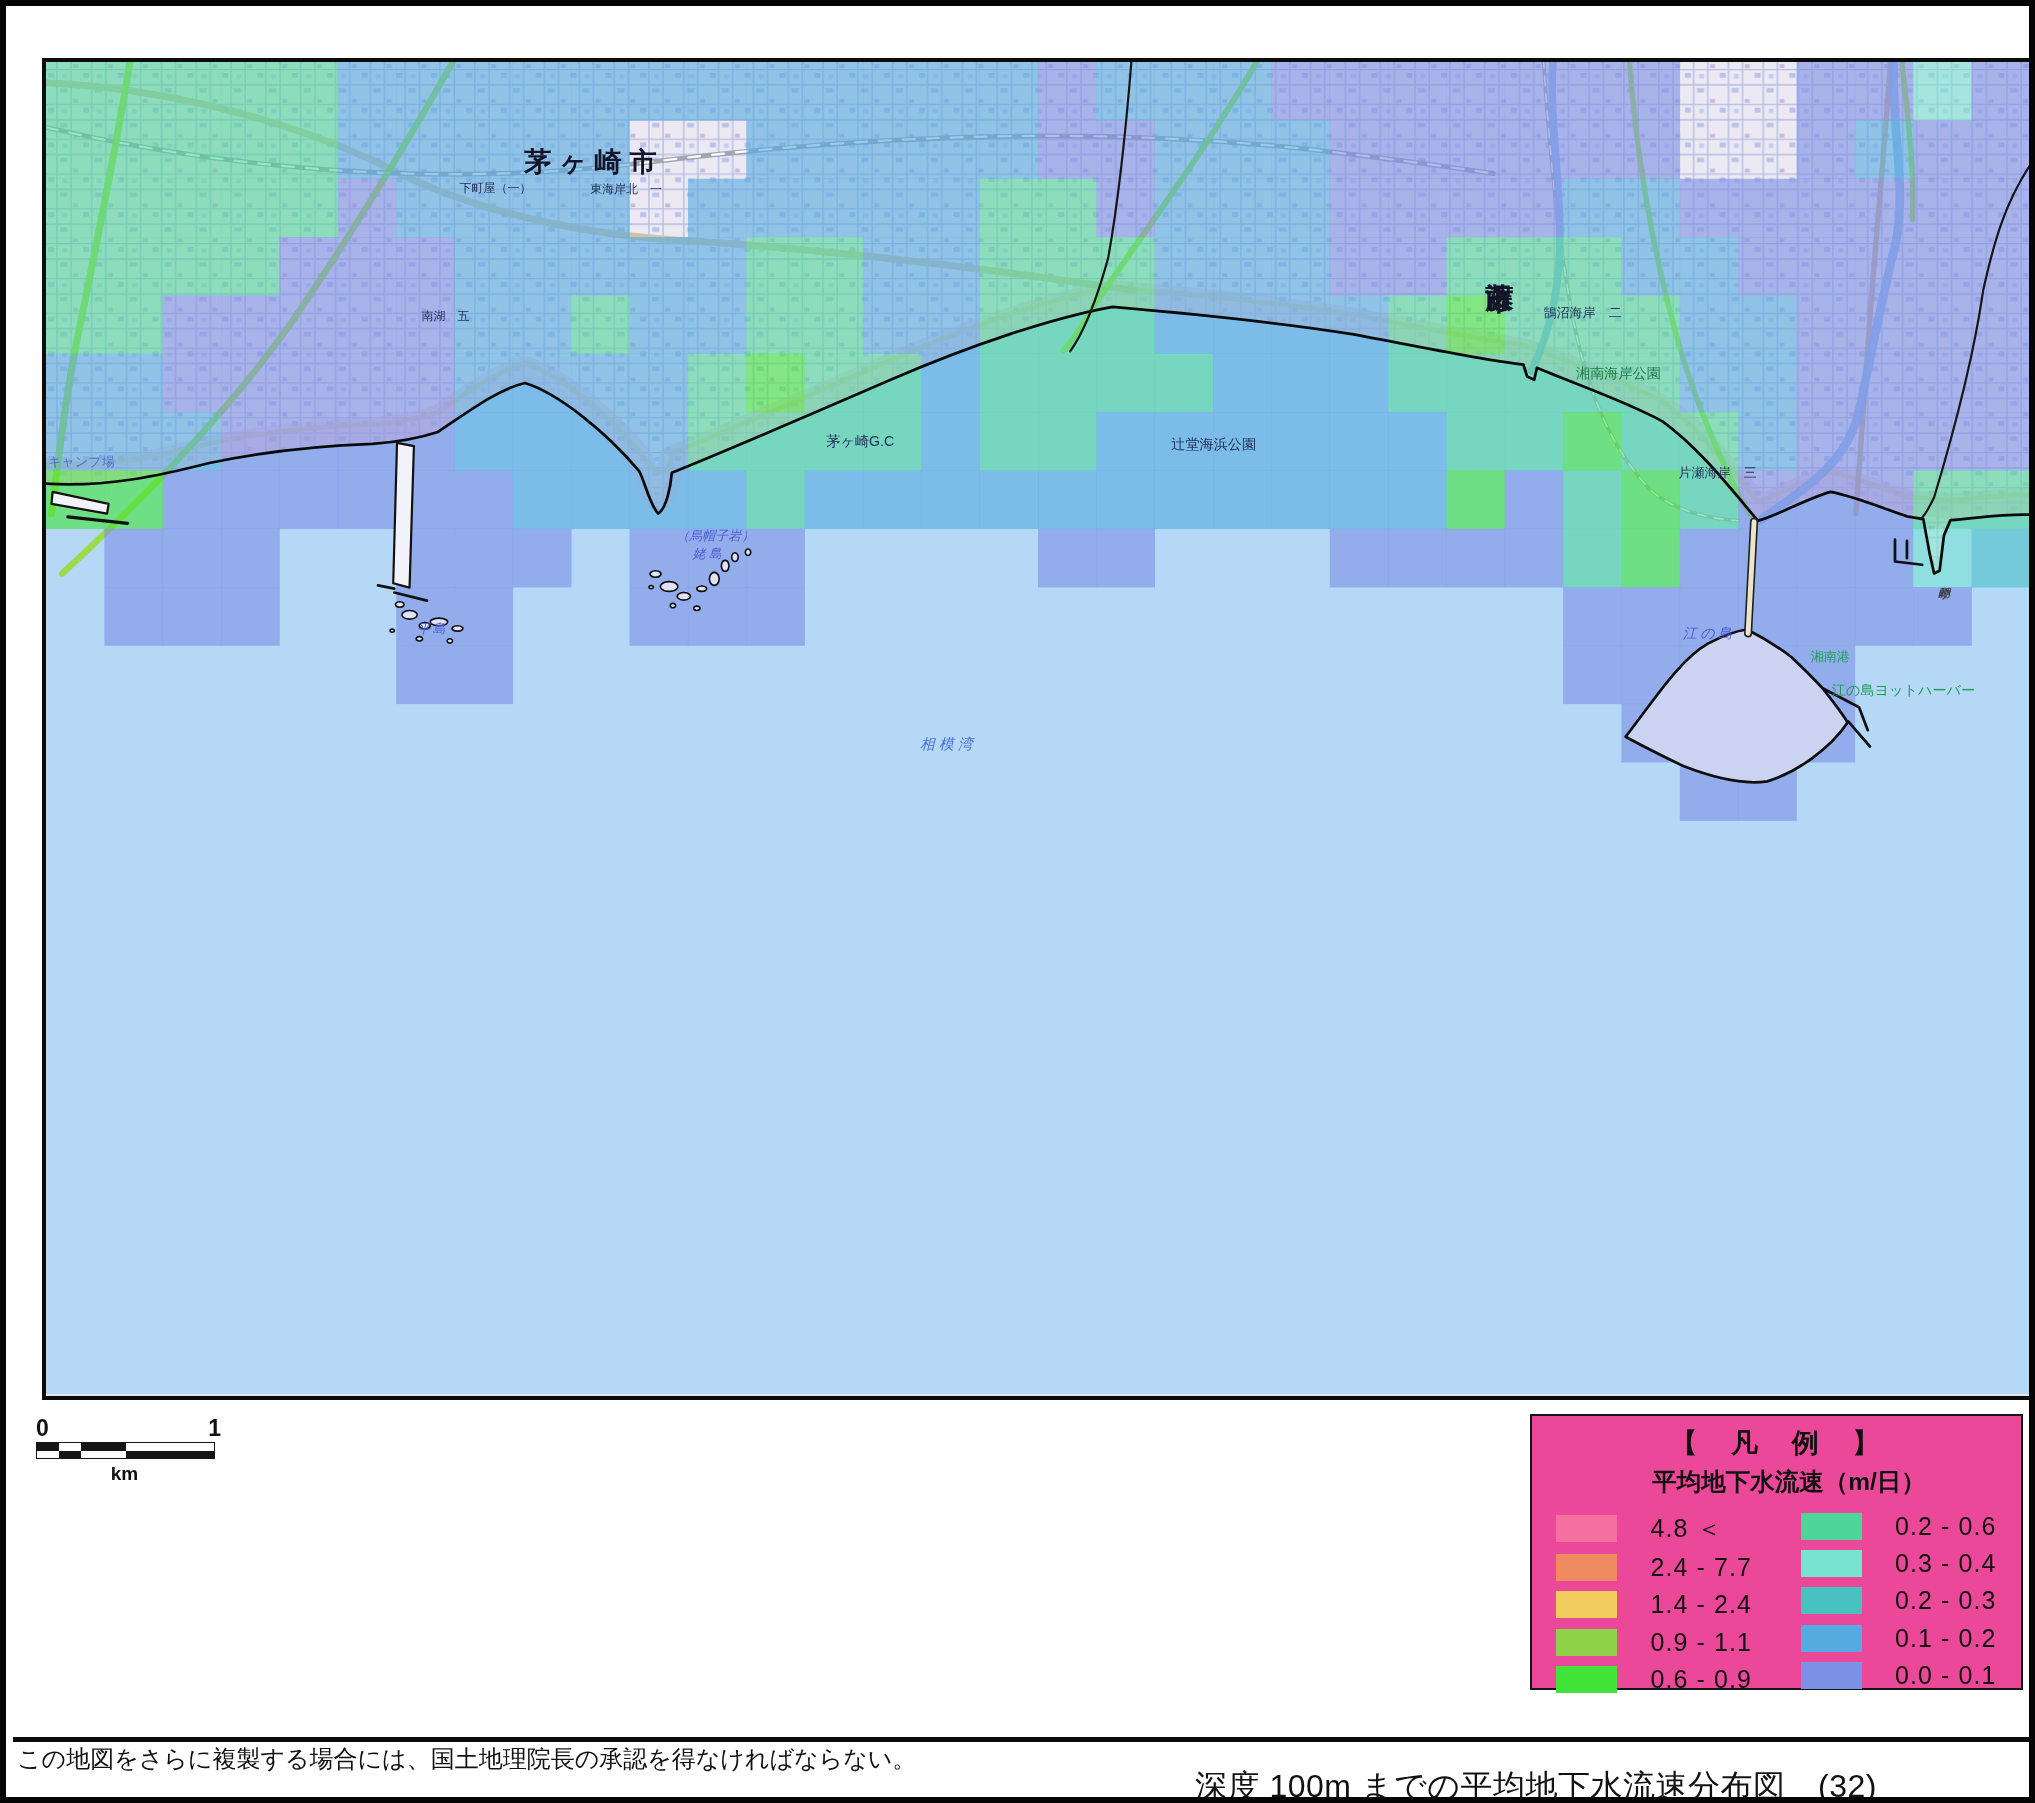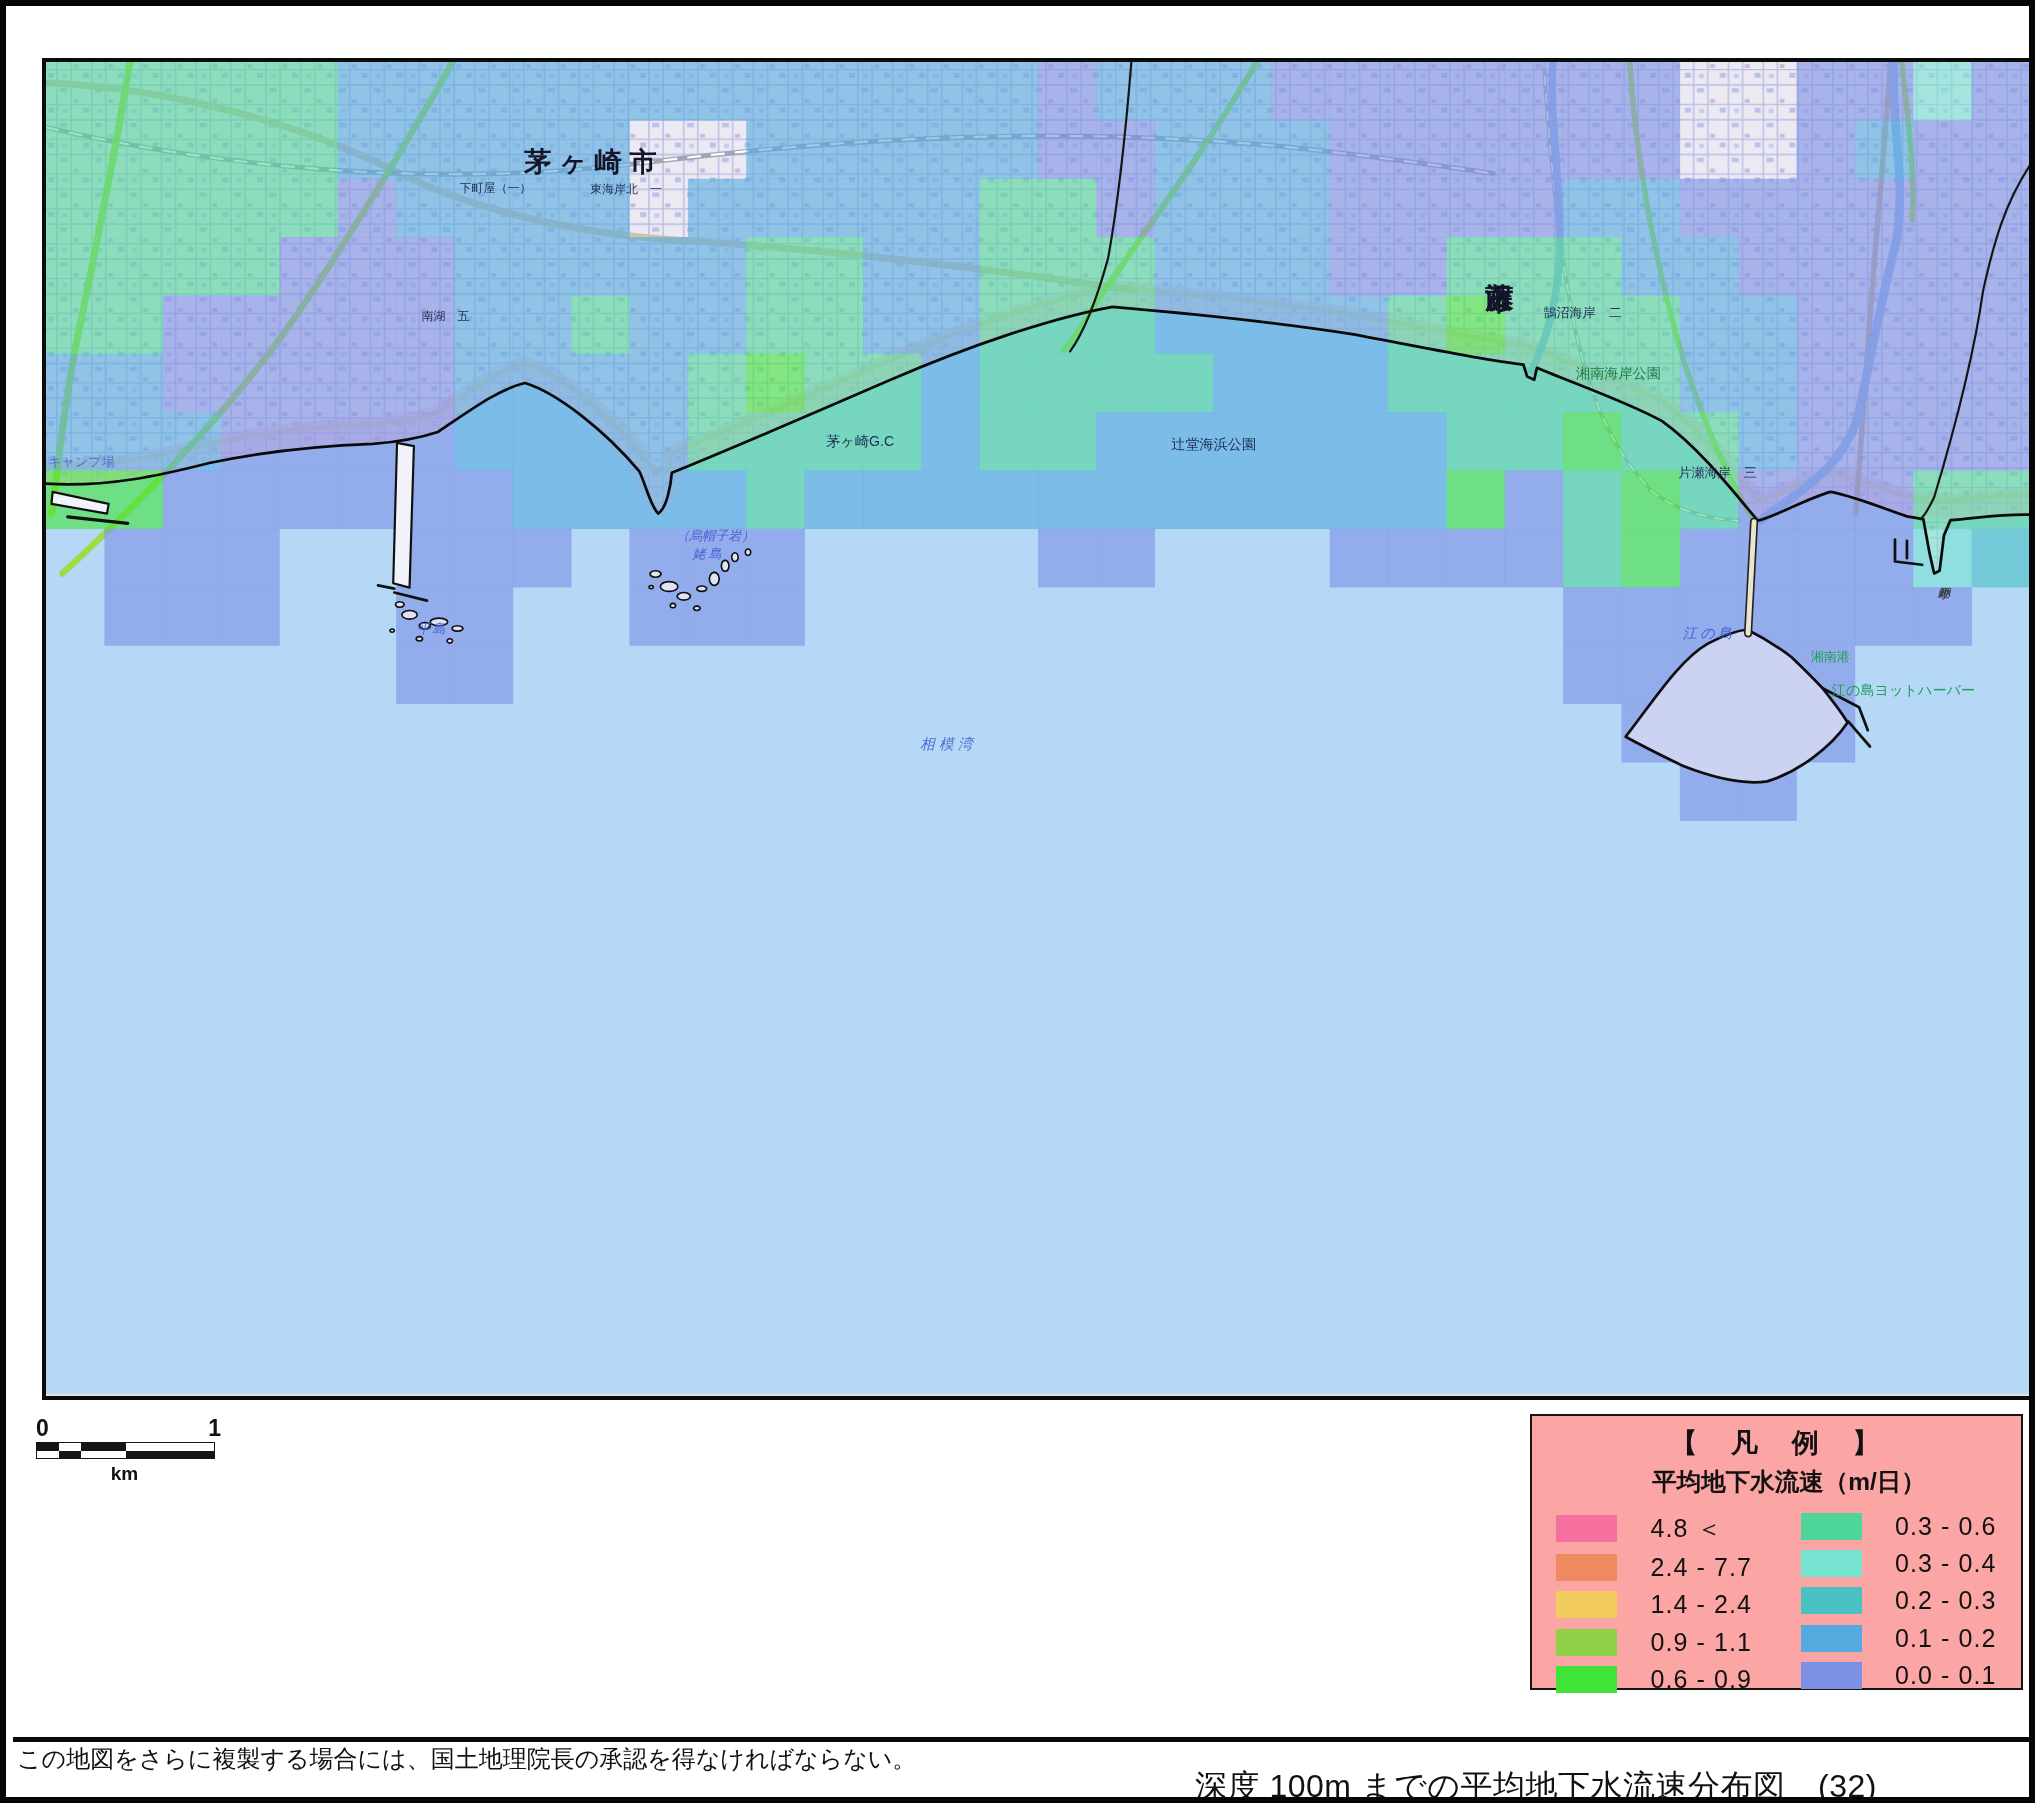--- a/index.html
+++ b/index.html
@@ -17,21 +17,21 @@
   .map-frame svg{display:block; width:1984px; height:1332px;}
   
   .scalebar{position:absolute; left:30px; top:1411px; width:185px;}
   .sb-labels{display:flex; justify-content:space-between; font-size:23px; font-weight:600; line-height:1; padding:0 0 2.2px 0;}
   .sb-bar{position:relative; width:177px; height:15.2px; border:1.6px solid #151515; box-sizing:content-box; background:#fff; overflow:hidden;}
   .sb-seg{position:absolute;}
   .sb-unit{width:177px; text-align:center; font-size:19px; margin-top:3.3px; font-weight:600;}
   
   .legend{
     position:absolute; left:1524px; top:1408px; width:493px; height:276px;
-    border:2.7px solid #141414; box-sizing:border-box; background:#fca5a5; padding-top:8.7px;
+    border:2.7px solid #141414; box-sizing:border-box; background:#ec4899; padding-top:8.7px;
   }
   .legend-title{text-align:center; font-size:27px; font-weight:700; letter-spacing:3.3px;}
   .legend-subtitle{text-align:center; font-size:24.5px; font-weight:600; margin-top:4.4px;padding-left:25px;}
   .legend-cols{display:flex; justify-content:center; gap:49px; margin-top:14px;}
   .legend-col{display:flex; flex-direction:column; gap:8.2px;}
   .legend-row{display:flex; align-items:center; gap:33px;}
   .swatch{width:61px; height:27px; display:inline-block;}
   .legend-label{font-size:25px; font-weight:500; letter-spacing:1.1px; white-space:nowrap;}
   
   .footer-line{position:absolute; left:6.5px; top:1731px; width:2022px; height:4.9px; background:#0a0a0a;}
@@ -474,21 +474,21 @@
             <span class="legend-label">0.9 - 1.1</span>
           </div>
           <div class="legend-row">
             <span class="swatch" style="background: rgb(64, 228, 56);"></span>
             <span class="legend-label">0.6 - 0.9</span>
           </div>
         </div>
       <div class="legend-col" id="legend-right">
           <div class="legend-row">
             <span class="swatch" style="background: rgb(78, 214, 154);"></span>
-            <span class="legend-label">0.3 - 0.6</span>
+            <span class="legend-label">0.2 - 0.6</span>
           </div>
           <div class="legend-row">
             <span class="swatch" style="background: rgb(119, 227, 209);"></span>
             <span class="legend-label">0.3 - 0.4</span>
           </div>
           <div class="legend-row">
             <span class="swatch" style="background: rgb(73, 193, 195);"></span>
             <span class="legend-label">0.2 - 0.3</span>
           </div>
           <div class="legend-row">

